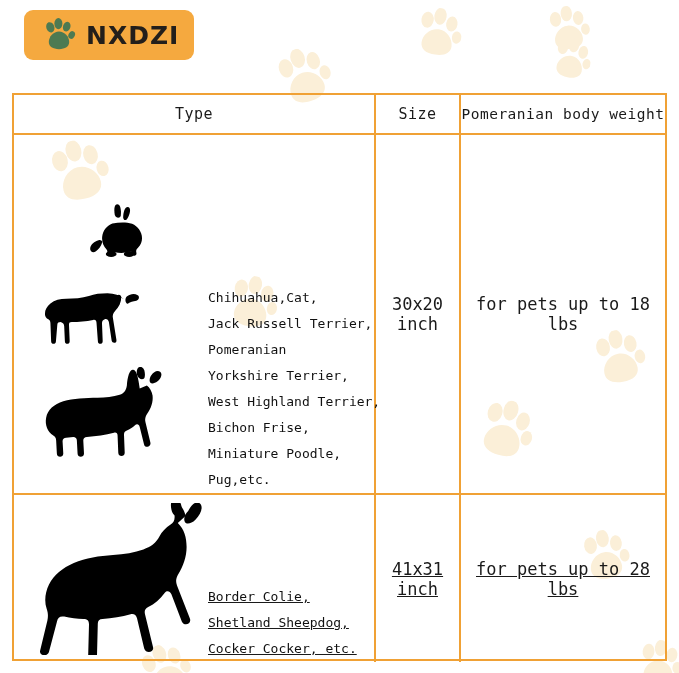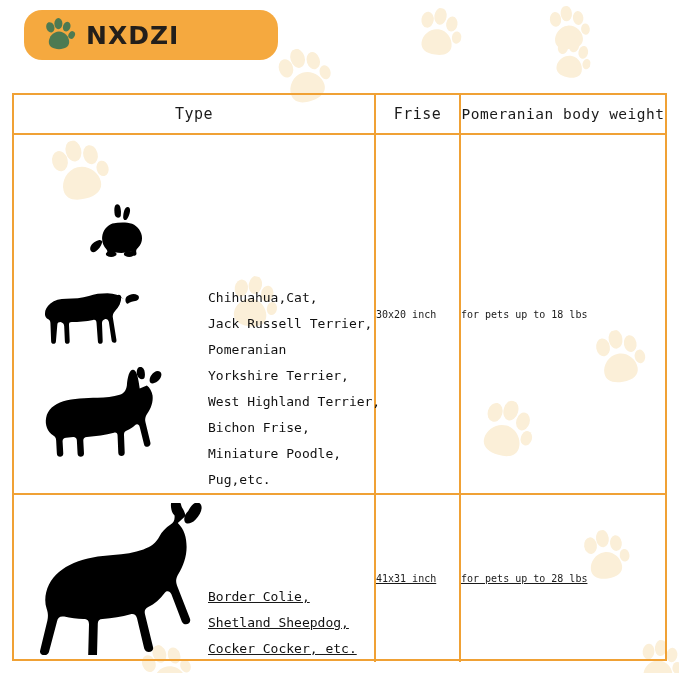--- a/index.html
+++ b/index.html
@@ -20,24 +20,24 @@
     position: absolute;
     pointer-events: none;
   }
   .paw svg { display: block; }
 
   
   .brand {
     position: absolute;
     left: 24px;
     top: 10px;
-    width: 254px;
+    width: 170px;
     height: 50px;
     background: #F5A93F;
-    border-radius: 18px;
+    border-radius: 9px;
     display: flex;
     align-items: center;
     padding-left: 18px;
     box-sizing: border-box;
     text-align: center;
   }
   .brand-paw {
     width: 34px;
     height: 34px;
     margin-right: 10px;
@@ -109,22 +109,22 @@
   }
   .breeds {
     font-size: 13px;
     line-height: 2.0;
     padding-left: 4px;
     color: #111;
   }
   .breeds div { white-space: nowrap; }
 
   .center-cell {
-    text-align: left;
-    font-size: 10px;
+    text-align: center;
+    font-size: 17px;
   }
 
   .row1 { height: 360px; }
   .row2 { height: 168px; }
 
   .sil-img { position: absolute; }
 </style>
 </head>
 <body>
 
@@ -268,21 +268,21 @@
 <div class="table-wrap">
   <table class="size-table">
     <colgroup>
       <col class="col-type">
         <col class="col-size">
         <col class="col-weight">
     </colgroup>
     <tbody>
         <tr class="head-row">
       <th>Type</th>
-      <th>Frise</th>
+      <th>Size</th>
       <th class="hw">Pomeranian body weight</th>
     </tr>
 
     <tr class="row1">
       <td class="type-cell">
         <div class="type-inner">
           <div class="silho">
 
             <span class="sil-img" style="left:66px;top:68px;">
               <svg width="72" height="60" viewBox="0 0 120 100">

